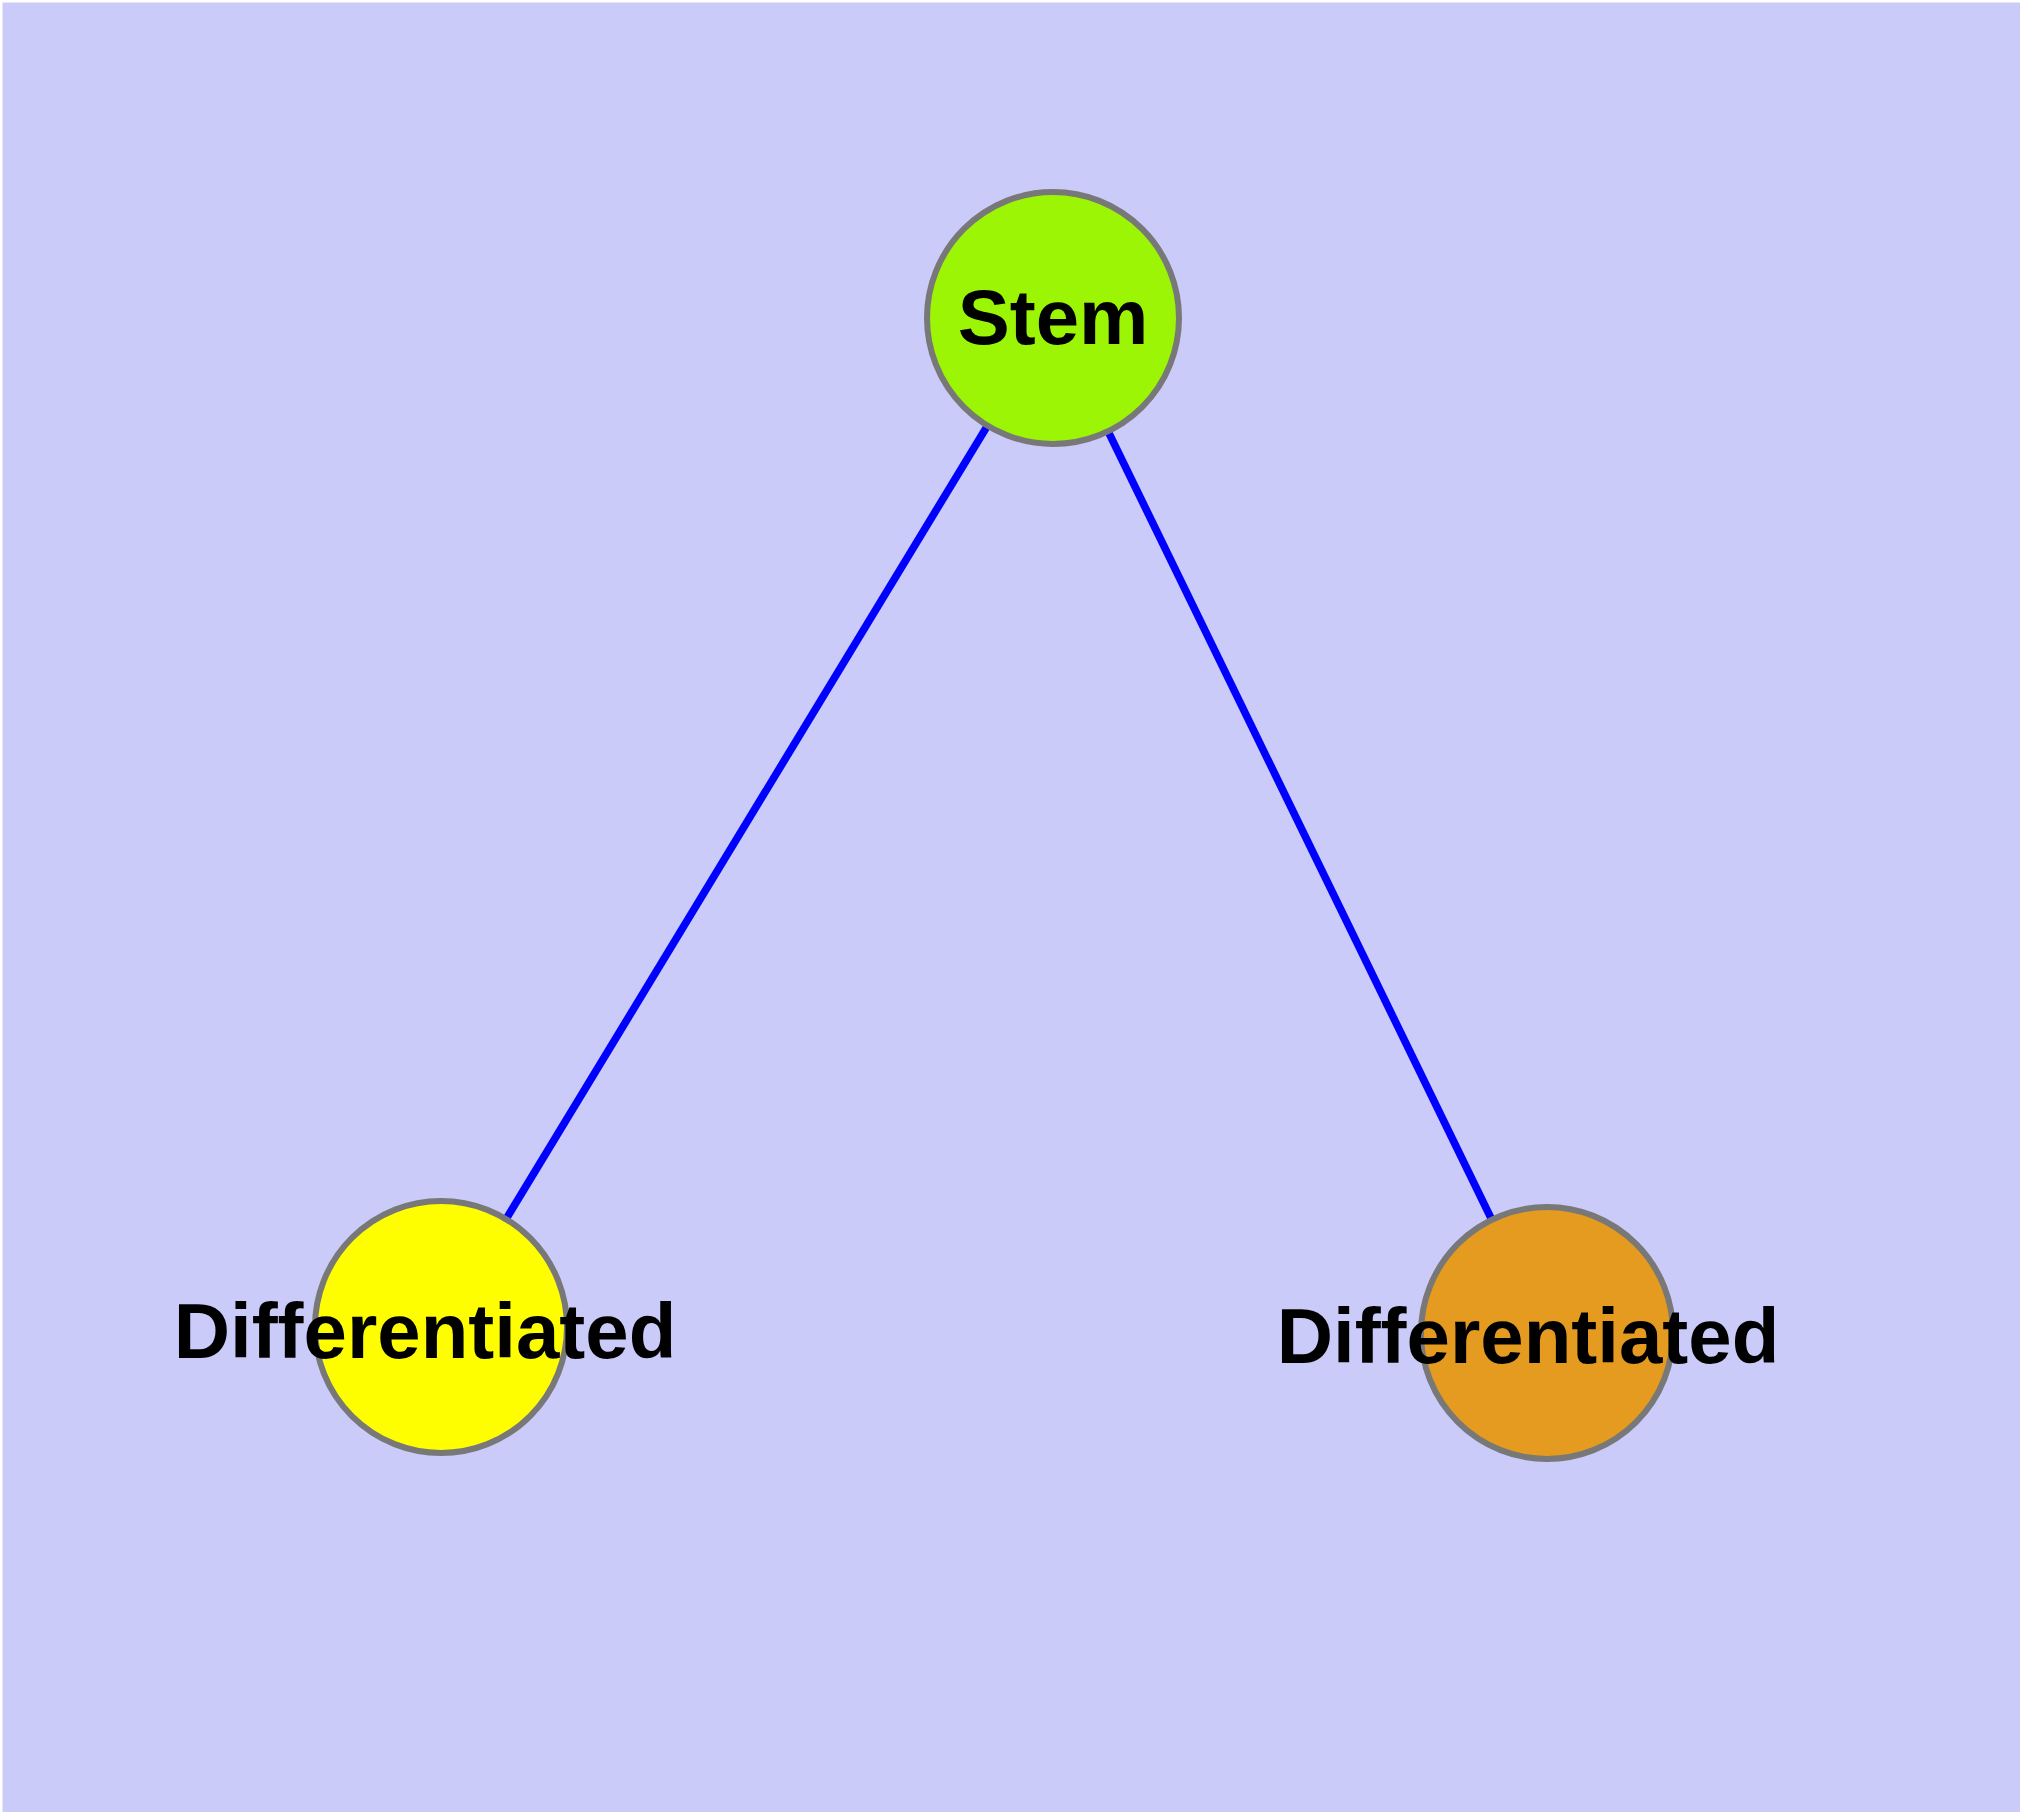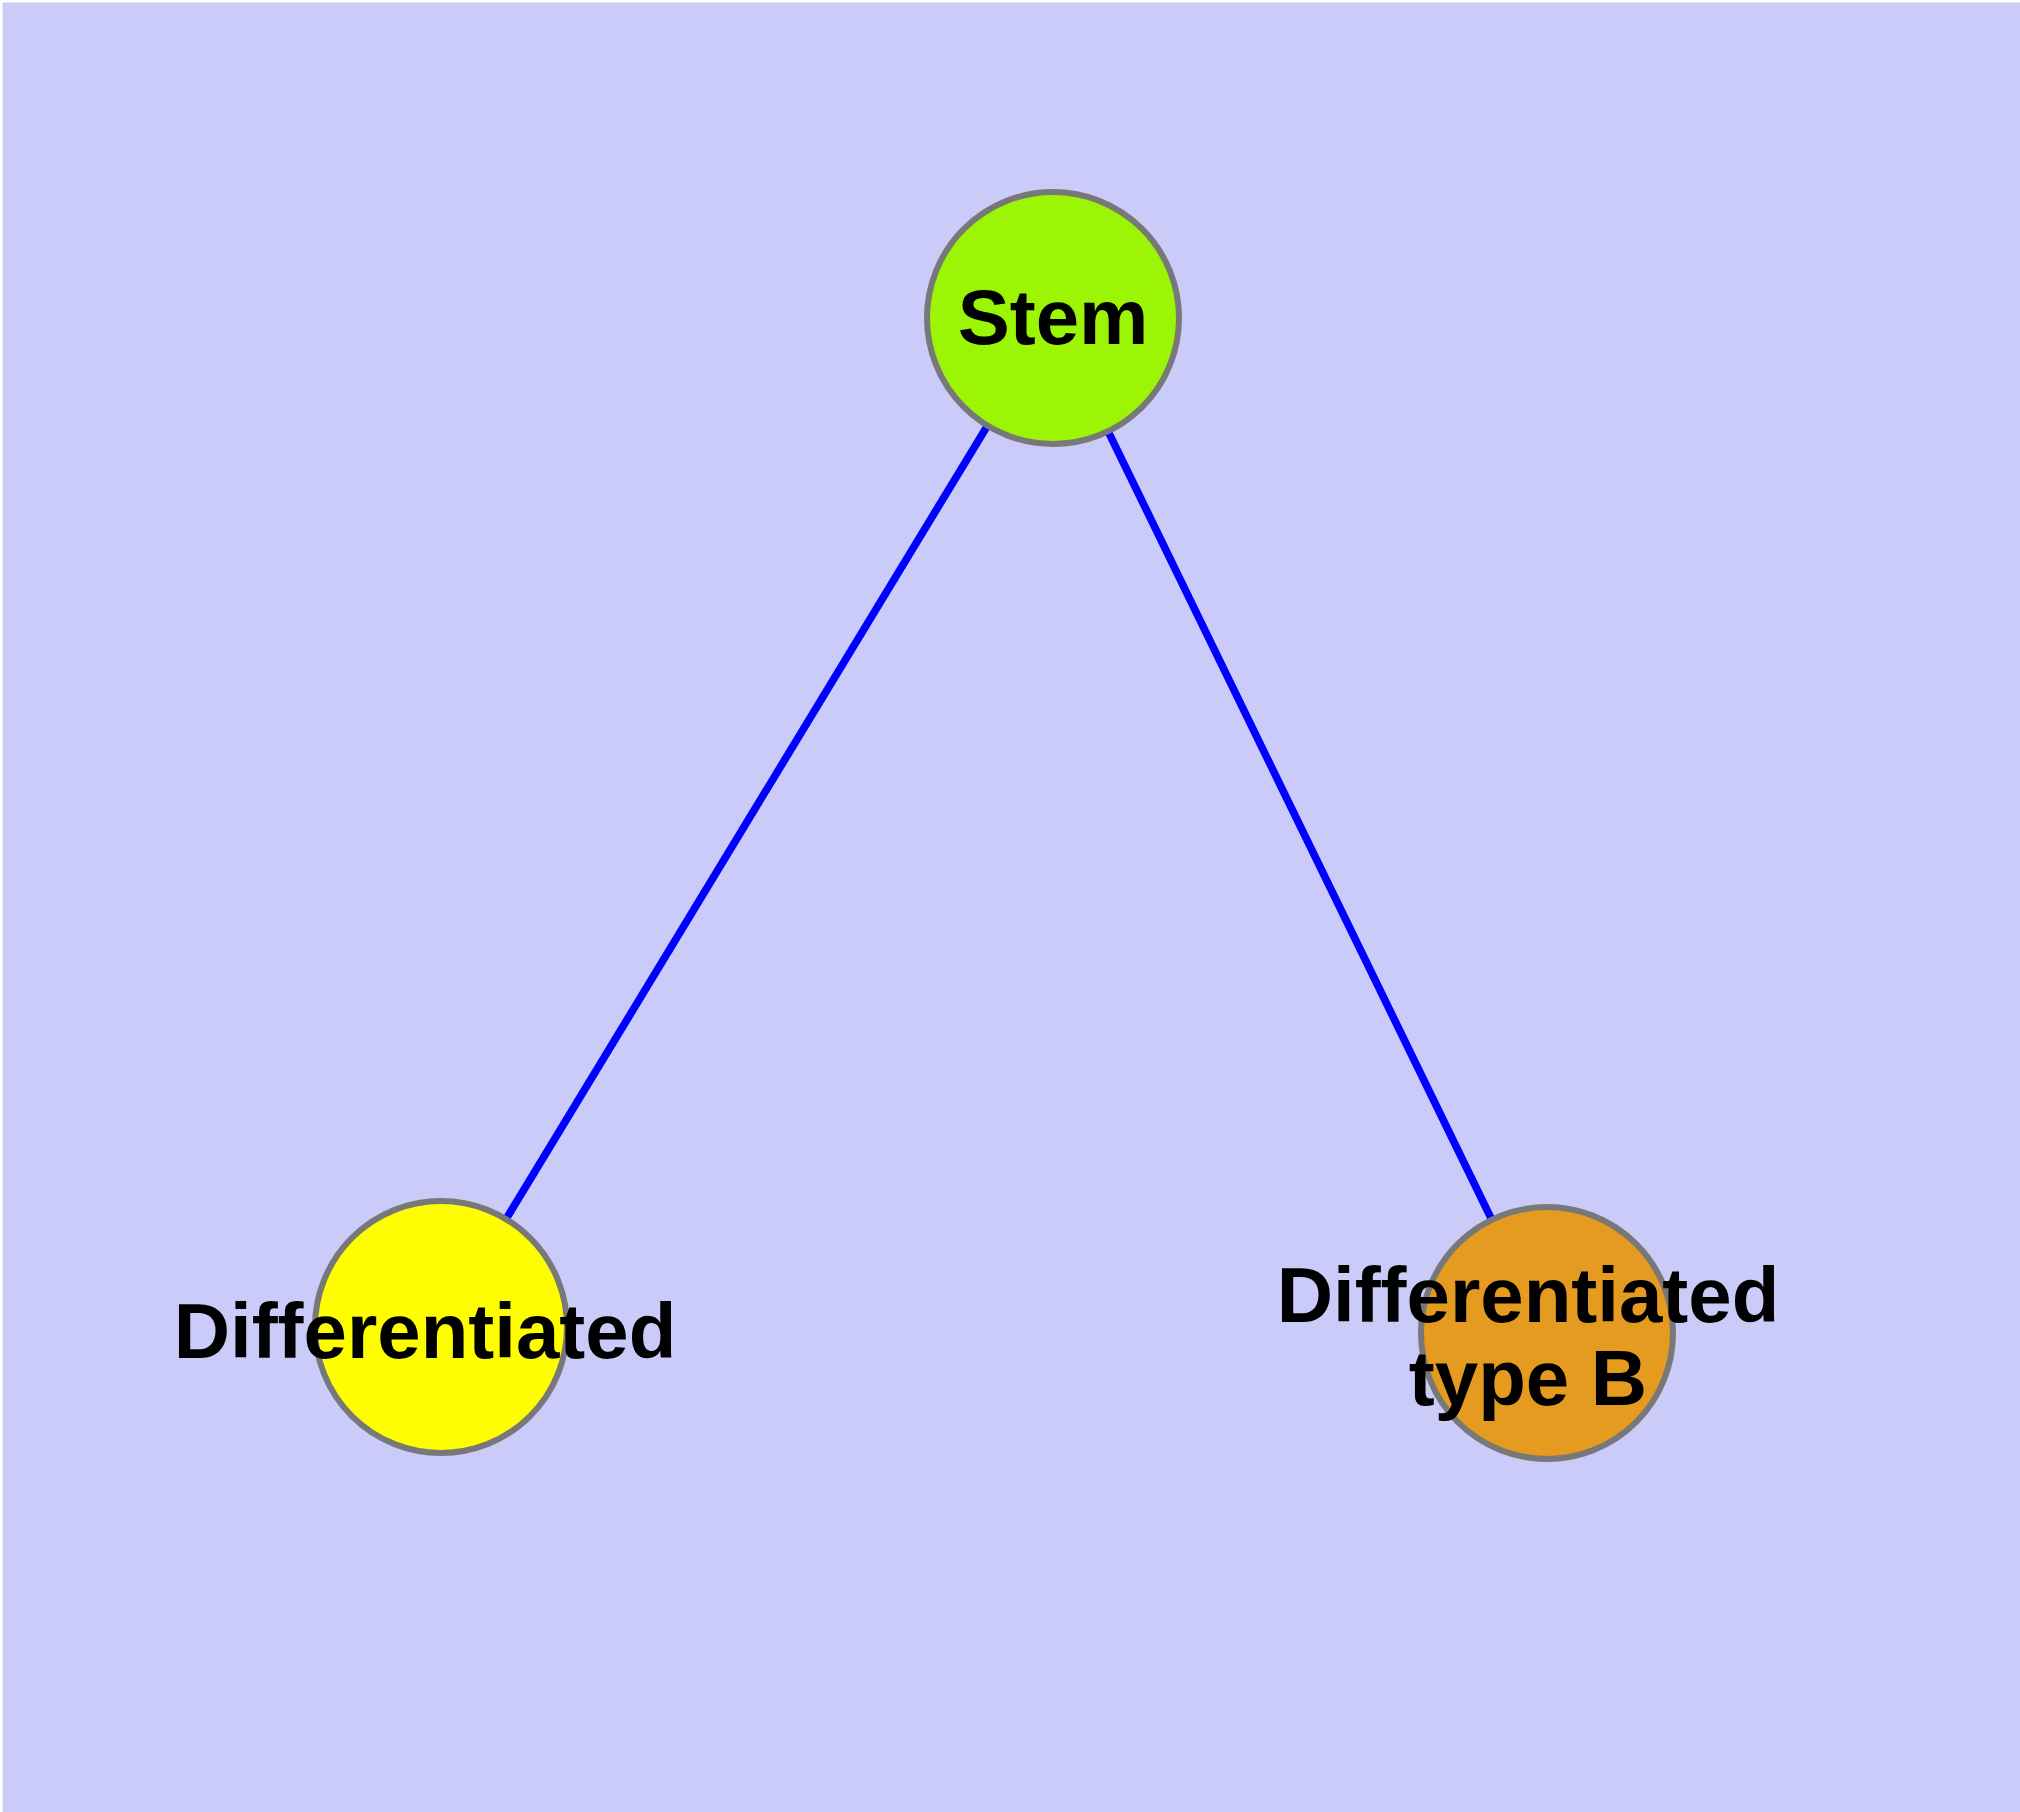--- a/index.html
+++ b/index.html
@@ -60,17 +60,16 @@
   </div>
 
   <div class="node-circle" style="left: 312px; top: 1198px; width: 258px; height: 258px; background: rgb(254, 254, 0); border-color: rgb(120, 120, 120); border-width: 6.8px;"></div>
   <div class="node-label" style="left: 425px; top: 1332px; color: rgb(0, 0, 0);">
     <div>Differentiated</div>
   </div>
 
   <div class="node-circle" style="left: 1418px; top: 1204px; width: 258px; height: 258px; background: rgb(228, 155, 32); border-color: rgb(120, 120, 120); border-width: 6.8px;"></div>
   <div class="node-label" style="left: 1528px; top: 1337px; color: rgb(0, 0, 0);">
     <div>Differentiated</div>
-    <div>type B</div>
   </div>
 
 </div>
 
 
 </body></html>

